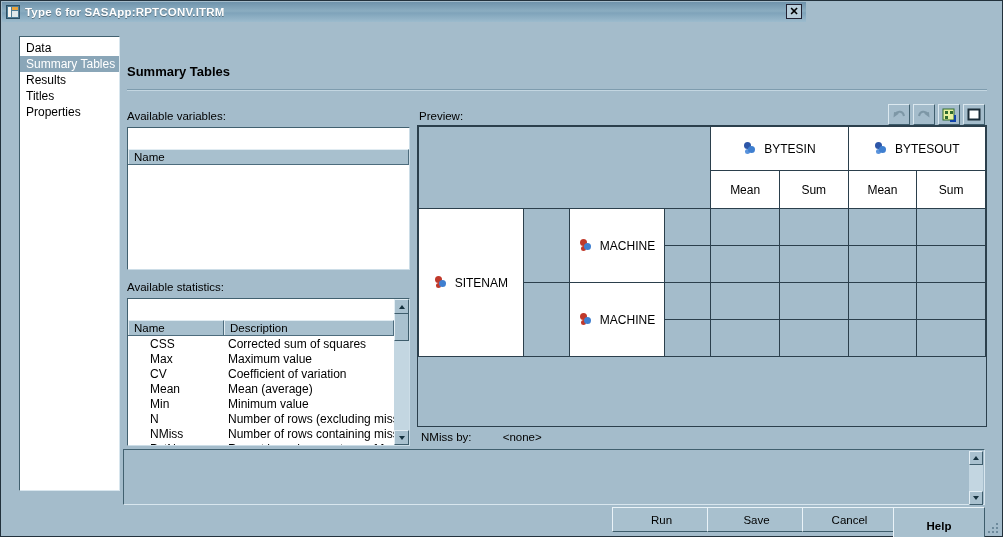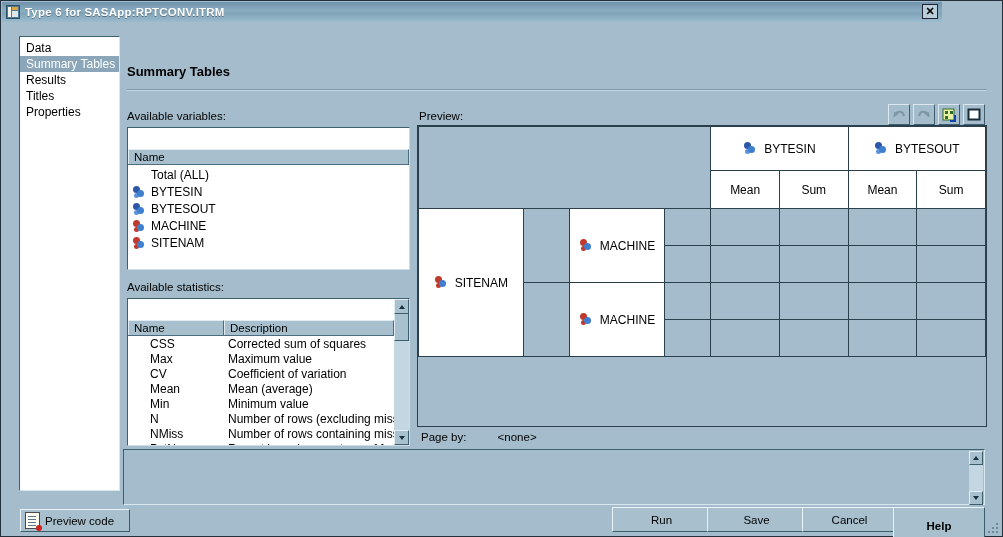--- a/index.html
+++ b/index.html
@@ -8,21 +8,21 @@
     width:1003px;height:537px;overflow:hidden;
     background:#9fb8c8;
     font-family:"Liberation Sans", sans-serif;
     font-size:11px;color:#000;
     -webkit-font-smoothing:none;
   }
   #app{position:relative;width:1003px;height:537px;box-sizing:border-box;
        border:1px solid #22313c;background:#a4bccb;}
 
   
-  .titlebar{position:absolute;left:1px;top:1px;width:940px;height:20px;
+  .titlebar{position:absolute;left:1px;top:1px;width:804px;height:20px;
      background:linear-gradient(to bottom,#6f93ab 0%,#8badc1 45%,#7fa3ba 55%,#9cbbcd 100%);
      display:flex;align-items:center;}
   .tb-icon{width:14px;height:14px;margin-left:4px;margin-right:5px;position:relative;
      background:#4d7c96;border:1px solid #2d4f63;box-sizing:border-box;}
   .tb-icon::before{content:"";position:absolute;left:1px;top:1px;width:3px;height:10px;background:#f3f3ef;}
   .tb-icon::after{content:"";position:absolute;left:5px;top:1px;width:6px;height:3px;background:#e8a33d;
      box-shadow:0 4px 0 0 #dfe7ea, 0 7px 0 0 #dfe7ea;}
   .tb-title{font-weight:bold;font-size:11.5px;color:#fff;letter-spacing:.2px;
      text-shadow:0 1px 0 rgba(0,0,0,.35);}
   .tb-close{position:absolute;right:4px;top:2px;width:16px;height:15px;
@@ -151,42 +151,20 @@
 
     <div class="pagetitle">Summary Tables</div>
     <div class="hrule"></div>
     <div class="hrule2"></div>
 
     <div class="lbl" style="left:125px;top:88px;">Available variables:</div>
     <div id="varsbox" class="sunken">
       <div class="colhdr">
         <div class="c" style="width:281px;">Name</div>
       </div>
-      <div style="padding-top:2px;">
-        <div class="varrow">
-          <span class="vicon"></span>
-          <span class="nm">Total (ALL)</span>
-        </div>
-        <div class="varrow">
-          <span class="vicon num"></span>
-          <span class="nm">BYTESIN</span>
-        </div>
-        <div class="varrow">
-          <span class="vicon num"></span>
-          <span class="nm">BYTESOUT</span>
-        </div>
-        <div class="varrow">
-          <span class="vicon chr"></span>
-          <span class="nm">MACHINE</span>
-        </div>
-        <div class="varrow">
-          <span class="vicon chr"></span>
-          <span class="nm">SITENAM</span>
-        </div>
-      </div>
     </div>
 
     <div class="lbl" style="left:125px;top:259px;">Available statistics:</div>
     <div id="statsbox" class="sunken">
       <div class="colhdr">
         <div class="c" style="width:96px;">Name</div>
         <div class="c" style="width:170px;">Description</div>
       </div>
       <div style="padding-top:1px;">
         <div class="strow">
@@ -340,39 +318,35 @@
           <td class="cell-grid"></td>
           <td class="cell-grid"></td>
           <td class="cell-grid"></td>
           <td class="cell-grid"></td>
         </tr>
       </tbody>
         </table>
     </div>
 
     <div class="pageby">
-      <span>Page by:</span>
+      <span>NMiss by:</span>
       <span class="v">&lt;none&gt;</span>
     </div>
 
     <div id="helpbox">
       <div class="vsb" style="right:1px;top:1px;height:54px;width:14px;">
         <div class="btn" style="width:14px;height:14px;">
             <i class="arrow up"></i>
           </div>
         <div class="btn" style="width:14px;height:14px;position:absolute;bottom:0;">
             <i class="arrow down"></i>
           </div>
       </div>
     </div>
 
-    <div class="btn" id="previewcode">
-      <span class="pcicon"></span>
-      <span>Preview code</span>
-    </div>
     <div class="btn" style="left:610px;top:485px;width:99px;height:25px;">Run</div>
     <div class="btn" style="left:705px;top:485px;width:99px;height:25px;">Save</div>
     <div class="btn" style="left:800px;top:485px;width:95px;height:25px;">Cancel</div>
     <div class="btn" style="left:891px;top:485px;width:92px;height:38px;font-weight:bold;">Help</div>
 
     <div class="gripper">
       <i style="right:0;bottom:0;"></i>
         <i style="right:4px;bottom:0;"></i>
         <i style="right:8px;bottom:0;"></i>
       <i style="right:0;bottom:4px;"></i>

